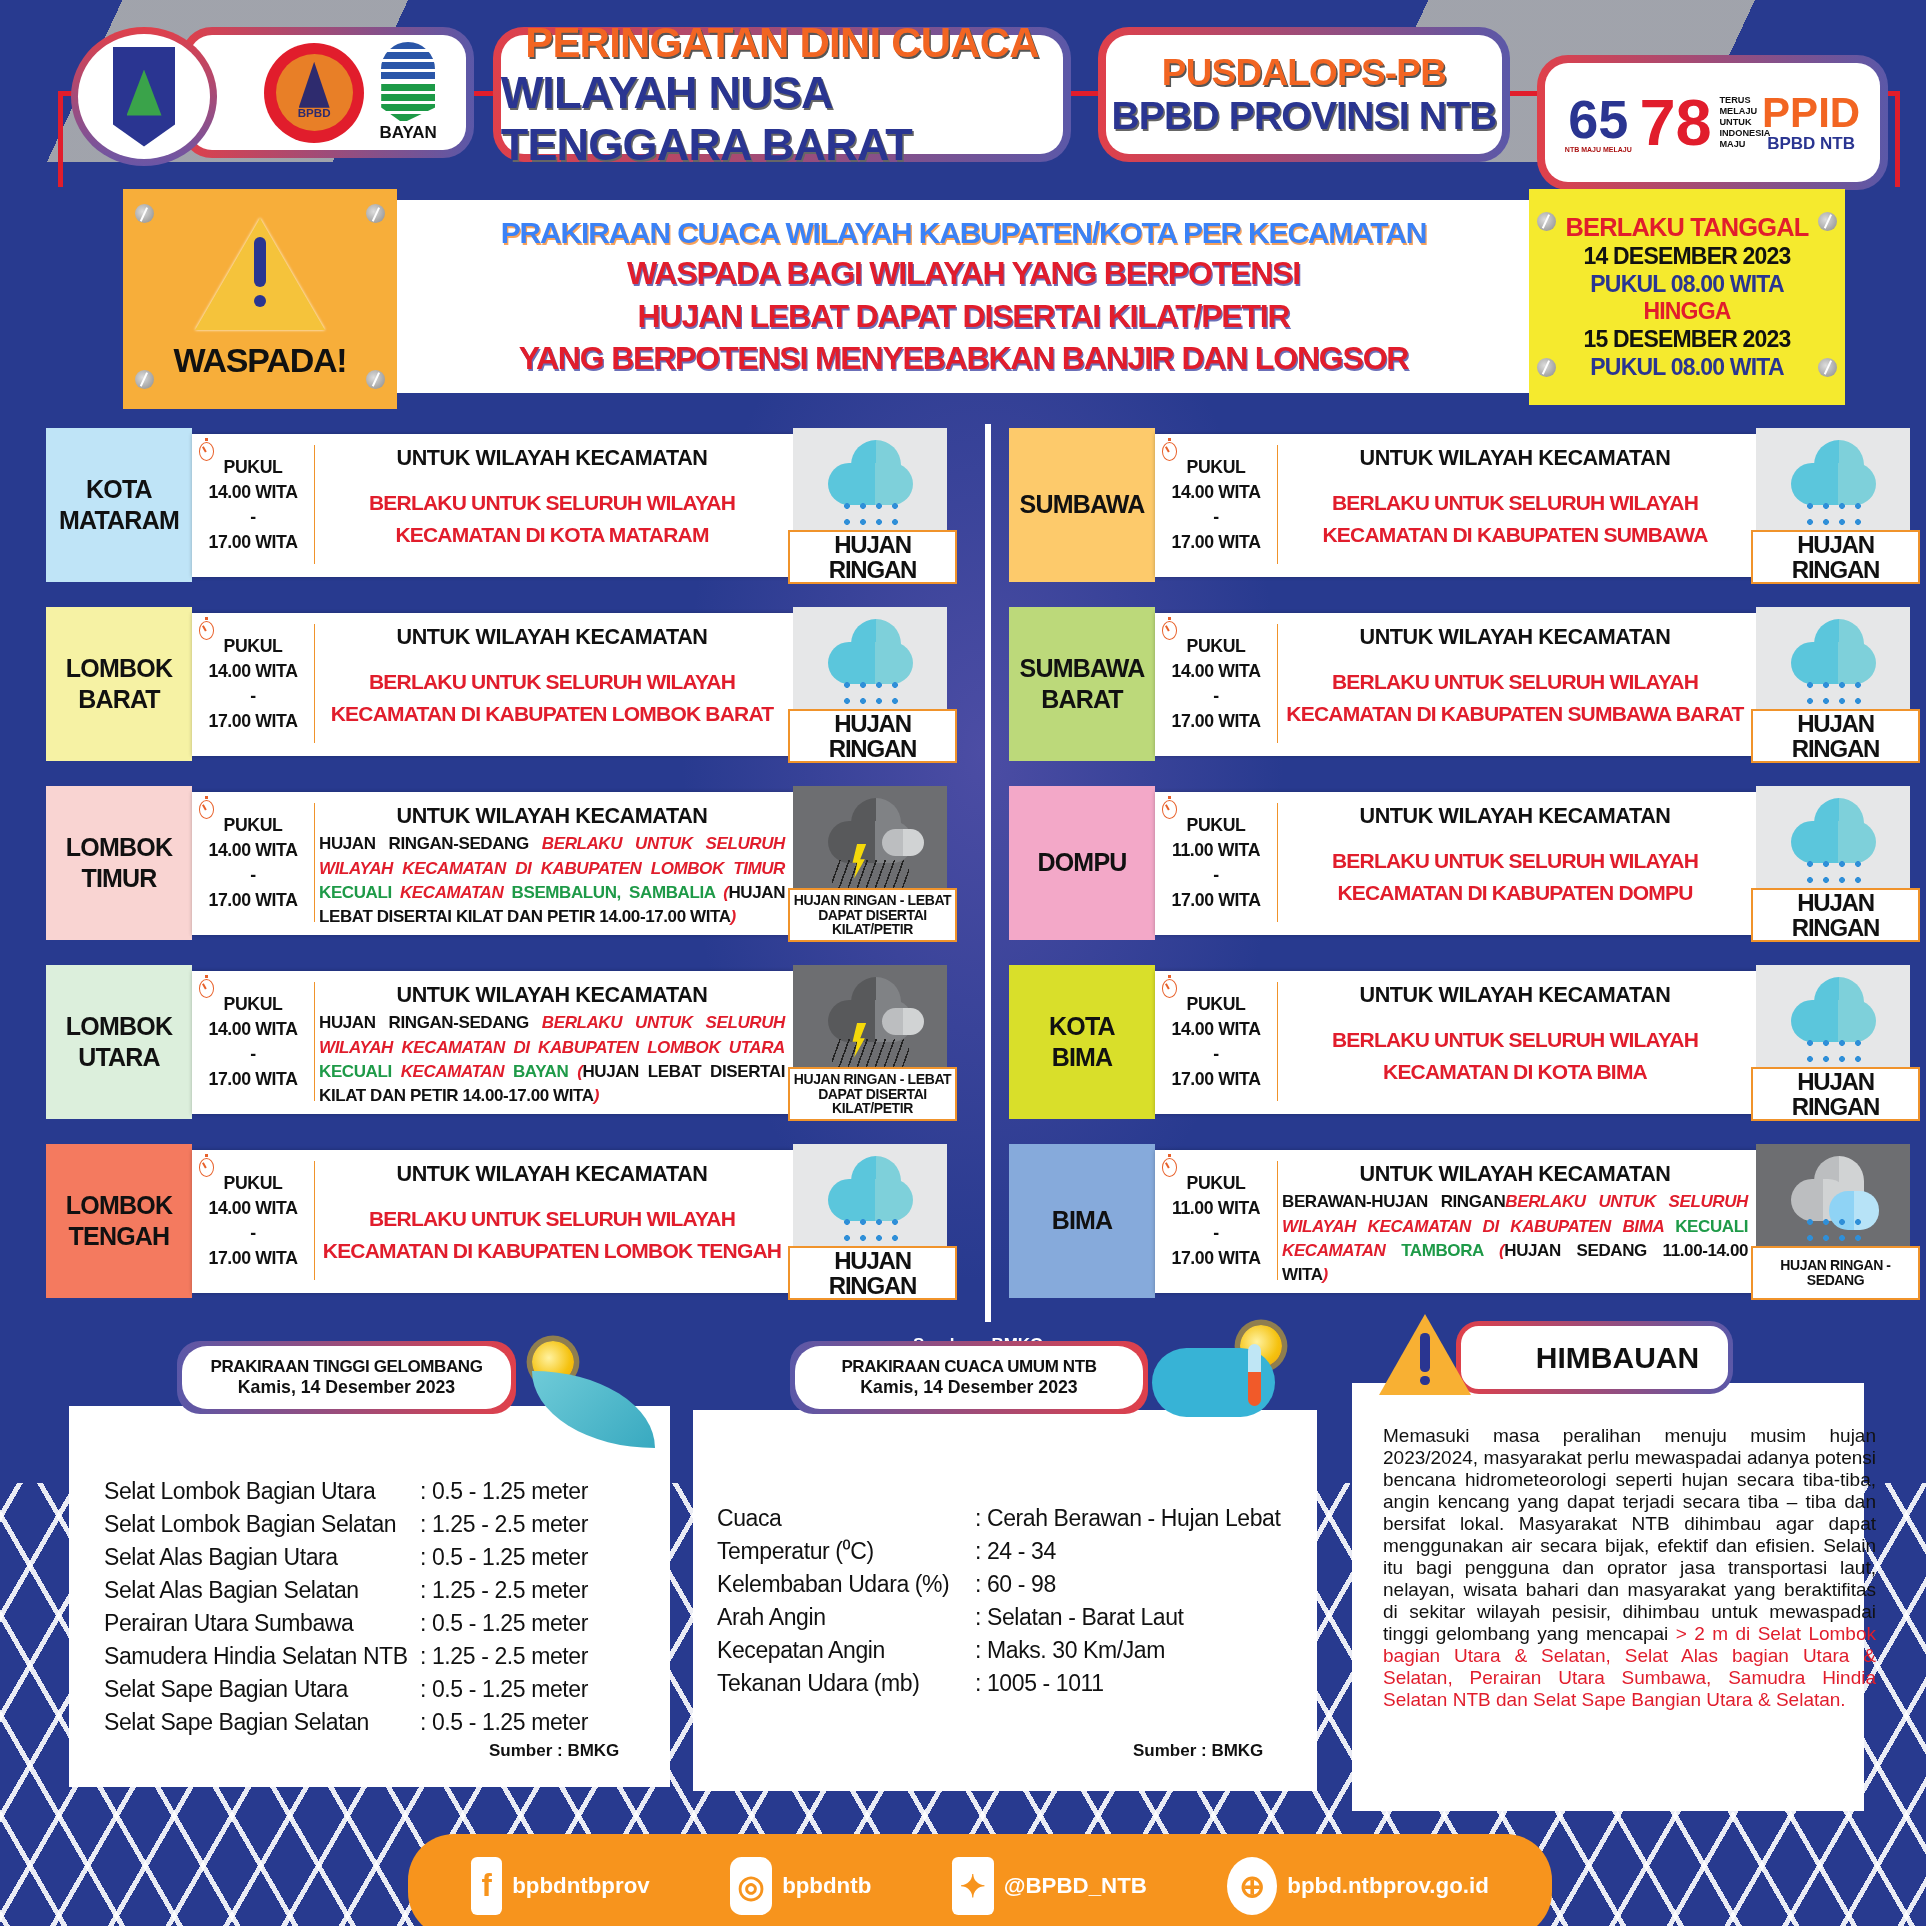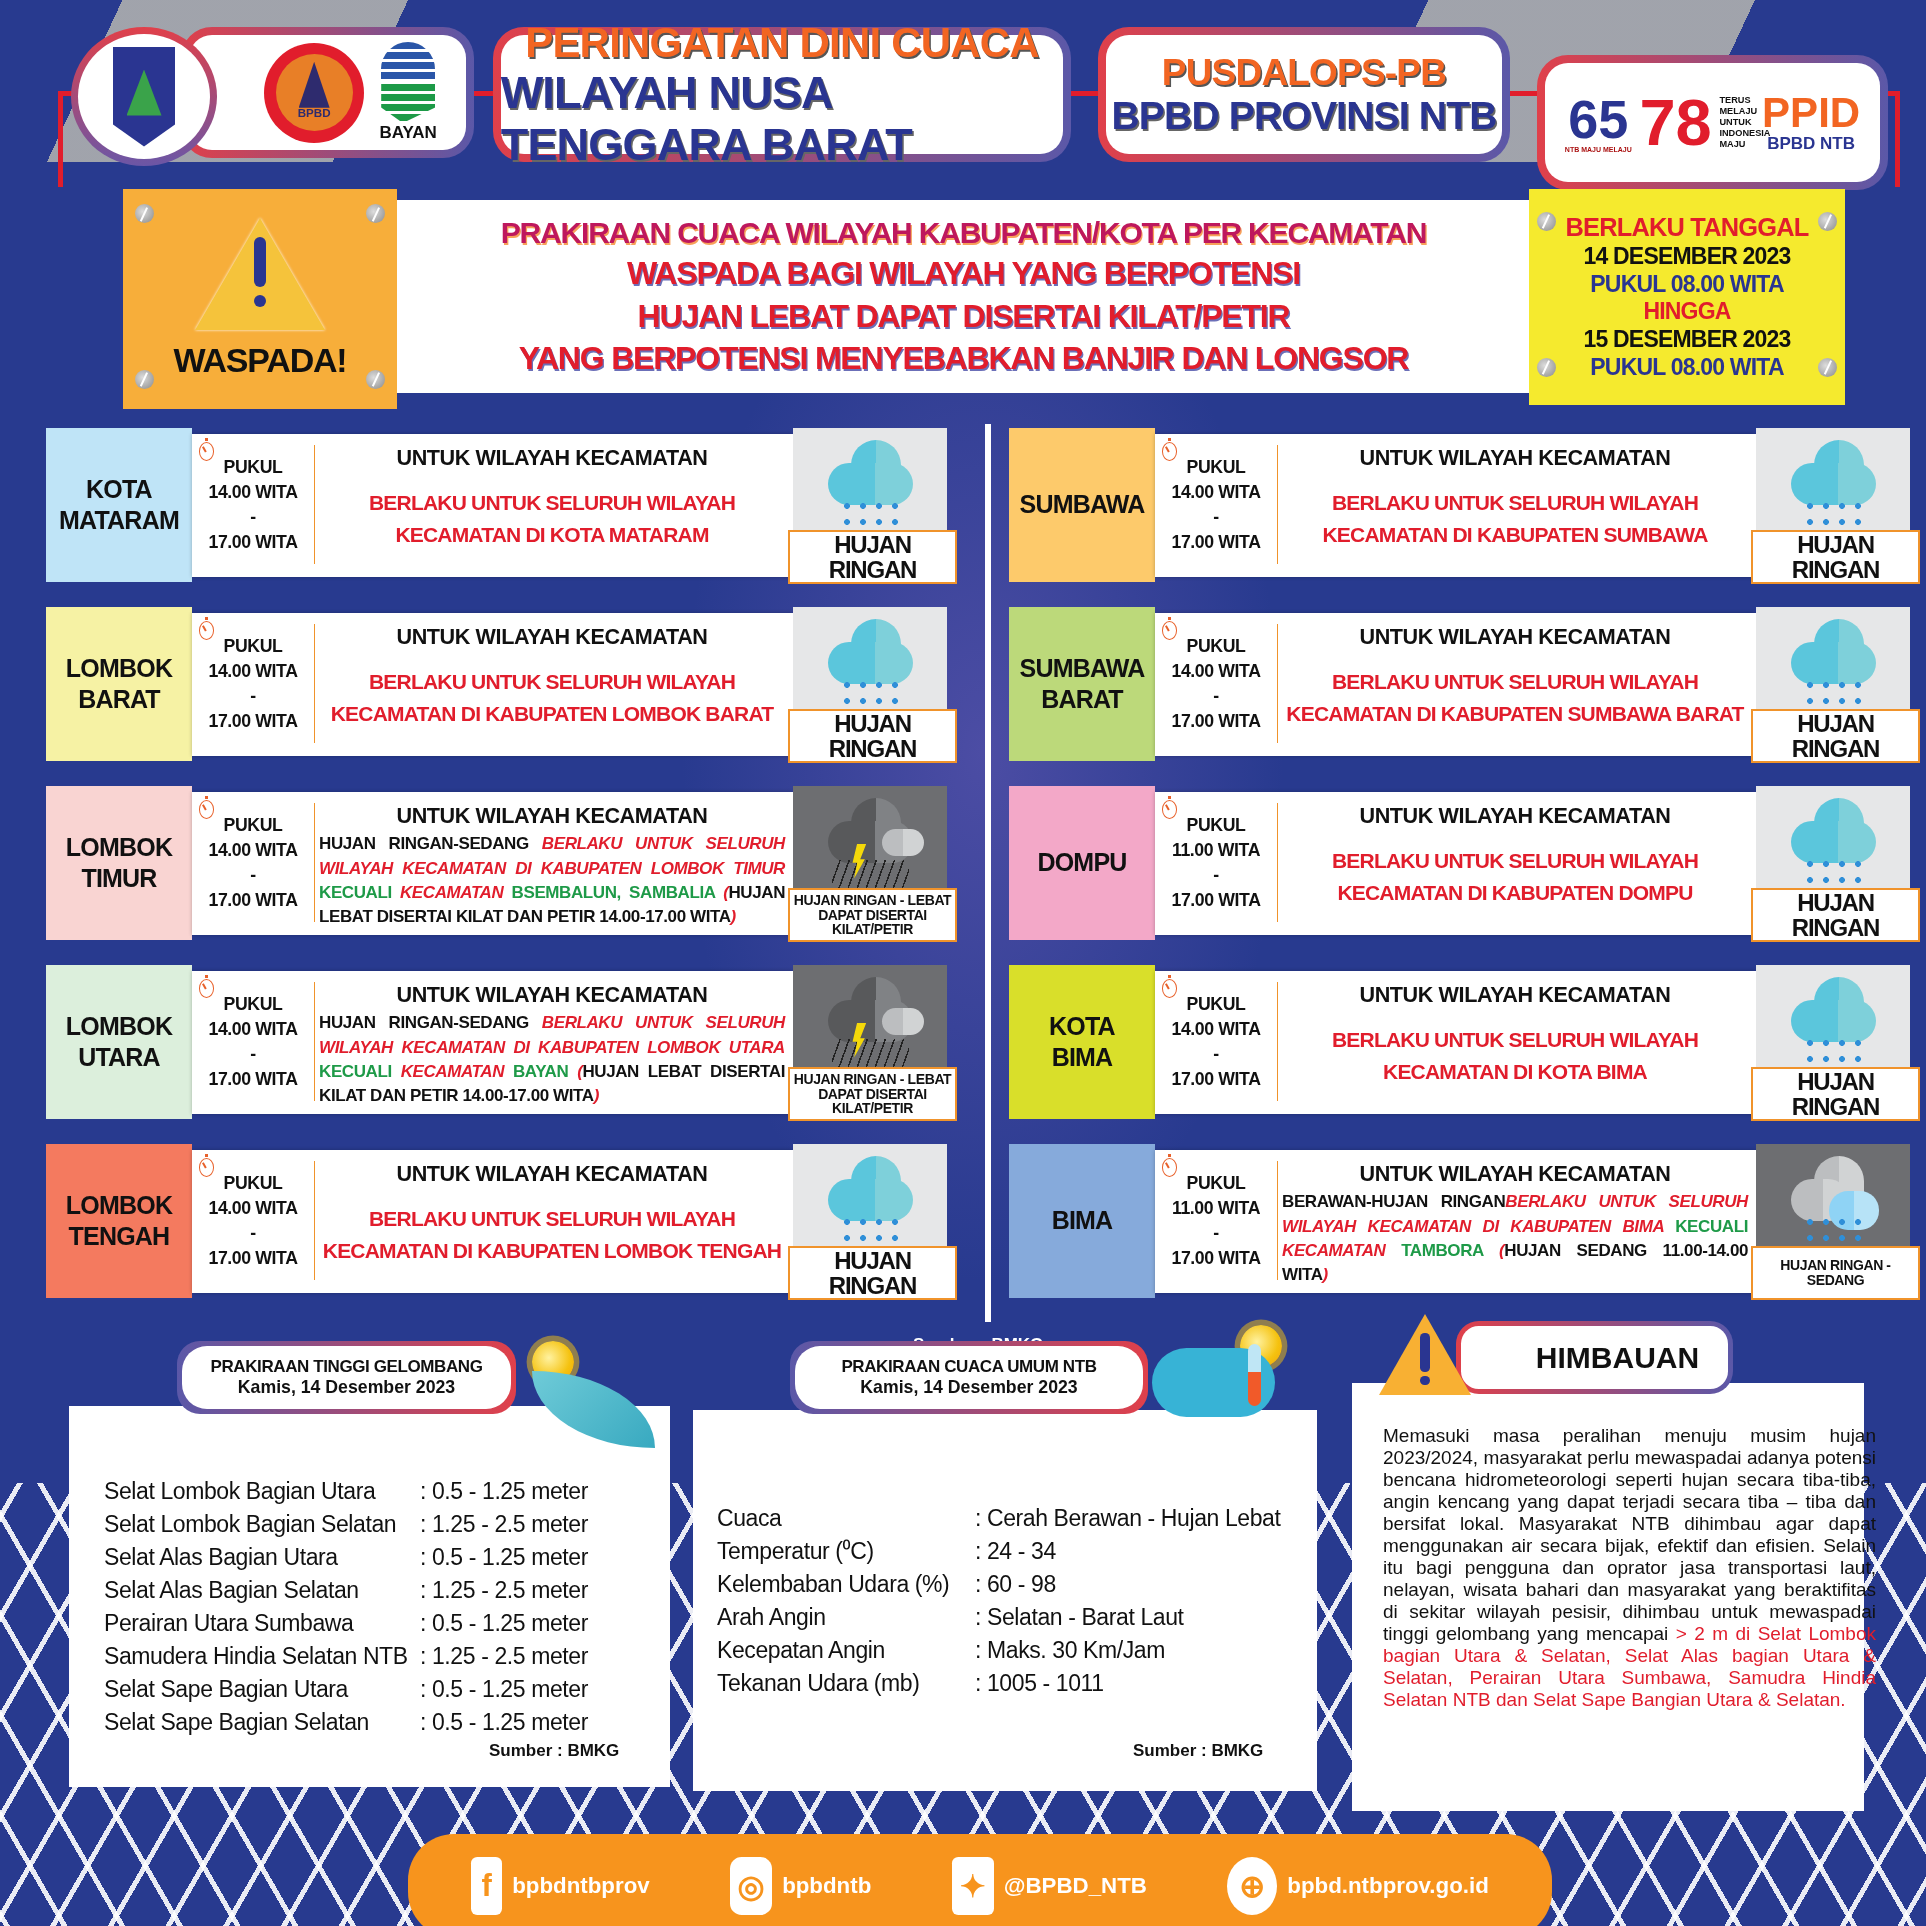--- a/index.html
+++ b/index.html
@@ -65,21 +65,21 @@
   .warn-tri .ex { position: absolute; left: -8.5px; top: 19px; width: 17px; height: 69px; }
   .warn-tri .ex::before { content:""; position:absolute; left:2.3px; top:0; width:12.3px; height:50px; background:#2a3591; border-radius: 6.2px; }
   .warn-tri .ex::after { content:""; position:absolute; left:2.3px; top:58px; width:12.3px; height:12.3px; background:#2a3591; border-radius: 50%; }
   .waspada-label { font-size: 34px; font-weight: 900; color: #111; margin-top: 11.6px; letter-spacing: -1.2px; }
   .screw { position: absolute; width: 19px; height: 19px; border-radius: 50%; background: radial-gradient(circle at 40% 40%, #ddd, #888); }
   .screw::after { content:""; position:absolute; left:8.5px; top:2.3px; width:2.3px; height:14.6px; background:#fff; transform: rotate(25deg); }
   .main-banner {
     position: absolute; left: 397px; top: 200px; width: 1133px; height: 193px; background: #fff;
     display: flex; flex-direction: column; align-items: center; justify-content: center; gap: 5.4px;
   }
-  .bn-black { font-size: 30px; font-weight: 900; color: #be185d; letter-spacing: -1.2px; text-shadow: 1.2px 2.3px 0 #f7a15a; }
+  .bn-black { font-size: 30px; font-weight: 900; color: #3b82f6; letter-spacing: -1.2px; text-shadow: 1.2px 2.3px 0 #f7a15a; }
   .bn-red { font-size: 32px; font-weight: 900; color: #e11d2c; letter-spacing: -1.2px; text-shadow: 1.2px 2.3px 0 #6b6fb8; }
   .date-box {
     position: absolute; left: 1529px; top: 189px; width: 316px; height: 216px; background: #f5ea2e;
     display: flex; flex-direction: column; align-items: center; justify-content: center; gap: 0.8px;
   }
   .date-box .r { color: #e11d2c; font-size: 25.4px; font-weight: 900; letter-spacing: -0.8px; }
   .date-box .k { color: #111; font-size: 23px; font-weight: 900; letter-spacing: -0.8px; }
   .date-box .b { color: #2a3591; font-size: 23px; font-weight: 900; letter-spacing: -0.8px; }
 
   

